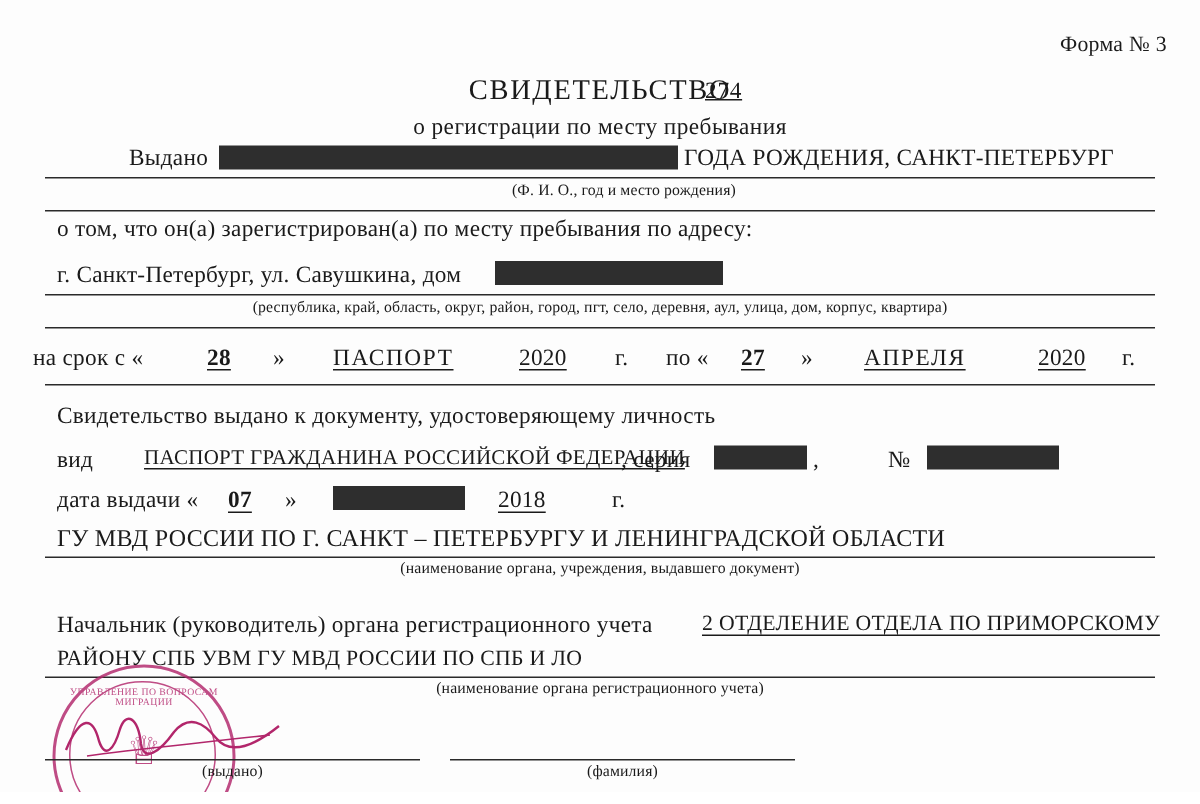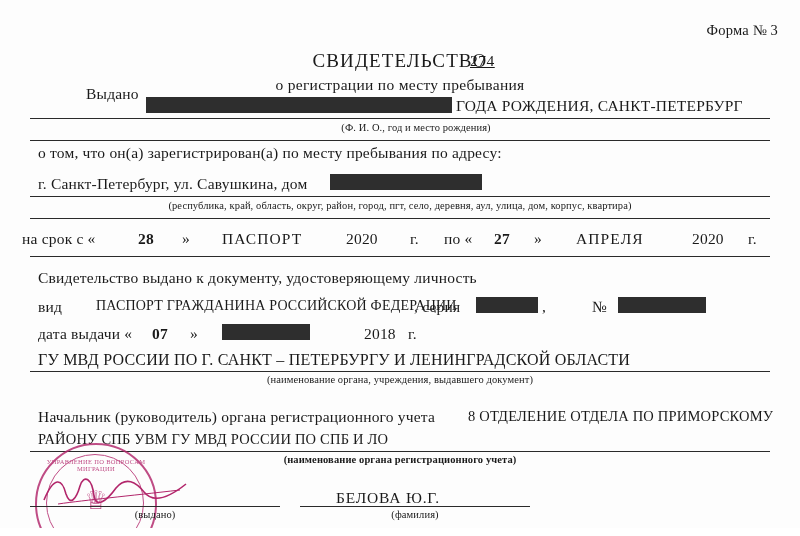--- a/index.html
+++ b/index.html
@@ -60,20 +60,21 @@
   }
   .rule {
     border-bottom: 1px solid #2a2a2a;
     height: 0;
   }
   .redact {
     background: #2e2e2e;
     height: 16px;
   }
   .uline {
+    text-decoration: underline;
     text-underline-offset: 3px;
   }
   .big-sp { letter-spacing: 1.1px; }
   .stamp {
     left: 35px;
     top: 443px;
     width: 118px;
     height: 118px;
     border: 2px solid #b2266b;
     border-radius: 50%;
@@ -115,21 +116,21 @@
 <body>
 
 <div id="page">
 
   <div class="abs form-no">Форма № 3</div>
 
   <div class="abs title big-sp">СВИДЕТЕЛЬСТВО</div>
   <div class="abs title-num">274</div>
   <div class="abs subtitle">о регистрации по месту пребывания</div>
 
-  <div class="abs lbl" style="left:86px; top:85px;">Выдано</div>
+  <div class="abs lbl" style="left:86px; top:97px;">Выдано</div>
   <div class="abs redact" style="left:146px; top:97px; width:306px;"></div>
   <div class="abs lbl" style="left:456px; top:97px;">ГОДА РОЖДЕНИЯ, САНКТ-ПЕТЕРБУРГ</div>
   <div class="abs rule" style="left:30px; top:118px; width:740px;"></div>
   <div class="abs small" style="left:0; right:0; top:122px;padding-left:32px;">(Ф. И. О., год и место рождения)</div>
 
   <div class="abs rule" style="left:30px; top:140px; width:740px;"></div>
 
   <div class="abs lbl" style="left:38px; top:144px;">о том, что он(а) зарегистрирован(а) по месту пребывания по адресу:</div>
 
   <div class="abs lbl" style="left:38px; top:175px;">г. Санкт-Петербург, ул. Савушкина, дом</div>
@@ -159,45 +160,44 @@
   <div class="abs lbl" style="left:414px; top:298px;">, серия</div>
   <div class="abs redact" style="left:476px; top:297px; width:62px;"></div>
   <div class="abs lbl" style="left:542px; top:298px;">,</div>
   <div class="abs lbl" style="left:592px; top:298px;">№</div>
   <div class="abs redact" style="left:618px; top:297px; width:88px;"></div>
 
   <div class="abs lbl" style="left:38px; top:325px;">дата выдачи  «</div>
   <div class="abs lbl uline" style="left:152px; top:325px; font-weight:600;">07</div>
   <div class="abs lbl" style="left:190px; top:325px;">»</div>
   <div class="abs redact" style="left:222px; top:324px; width:88px;"></div>
-  <div class="abs lbl uline" style="left:364px; top:325px;text-align:right;">2018</div>
+  <div class="abs lbl uline" style="left:332px; top:325px;text-align:right;">2018</div>
   <div class="abs lbl" style="left:408px; top:325px;">г.</div>
 
   <div class="abs lbl" style="left:38px; top:351px; font-size:16px;">ГУ  МВД  РОССИИ  ПО  Г. САНКТ – ПЕТЕРБУРГУ  И  ЛЕНИНГРАДСКОЙ ОБЛАСТИ</div>
   <div class="abs rule" style="left:30px; top:371px; width:740px;"></div>
   <div class="abs lbl" style="left:38px; top:408px;">Начальник (руководитель) органа регистрационного учета</div>
 
   <div class="abs small" style="left:0; right:0; top:374px;">(наименование органа, учреждения, выдавшего документ)</div>
-  <div class="abs lbl uline" style="left:468px; top:408px; font-size:14.5px;">8 ОТДЕЛЕНИЕ ОТДЕЛА  ПО ПРИМОРСКОМУ</div>
+  <div class="abs lbl uline" style="left:468px; top:408px; font-size:14.5px;">2 ОТДЕЛЕНИЕ ОТДЕЛА  ПО ПРИМОРСКОМУ</div>
   <div class="abs lbl" style="left:38px; top:431px; font-size:14.5px;">РАЙОНУ СПБ УВМ  ГУ  МВД РОССИИ  ПО СПБ  И  ЛО</div>
   <div class="abs rule" style="left:30px; top:451px; width:740px;"></div>
-  <div class="abs small" style="left:0; right:0; top:454px;font-weight:bold;">(наименование органа регистрационного учета)</div>
+  <div class="abs small" style="left:0; right:0; top:454px;">(наименование органа регистрационного учета)</div>
 
   <div class="abs stamp">
     <div class="stamp-inner"></div>
     <div class="stamp-txt-top">УПРАВЛЕНИЕ ПО ВОПРОСАМ МИГРАЦИИ</div>
     <div class="eagle">♕</div>
 
   </div>
 
   <svg class="abs sig" viewBox="0 0 150 40">
     <path d="M4 30 C 14 6, 22 8, 26 24 C 30 36, 36 30, 40 16 C 44 4, 52 8, 54 26 C 56 38, 66 32, 76 18 C 86 6, 96 12, 104 22 C 112 32, 126 30, 146 14" fill="none" stroke="#b2266b" stroke-width="1.6"></path>
     <path d="M18 34 C 46 30, 88 26, 140 20" fill="none" stroke="#b2266b" stroke-width="1"></path>
   </svg>
 
   <div class="abs rule" style="left:30px; top:506px; width:250px;"></div>
   <div class="abs small" style="left:30px; top:509px; width:250px;">(выдано)</div>
 
-  <div class="abs lbl" style="left:336px; top:489px; letter-spacing:0.8px;">БЕЛОВА Ю.Г.</div>
   <div class="abs rule" style="left:300px; top:506px; width:230px;"></div>
   <div class="abs small" style="left:300px; top:509px; width:230px;">(фамилия)</div>
 
 </div>
 
 </body></html>

